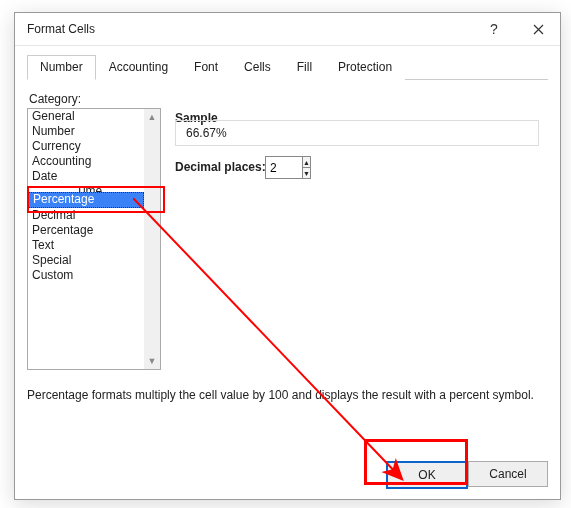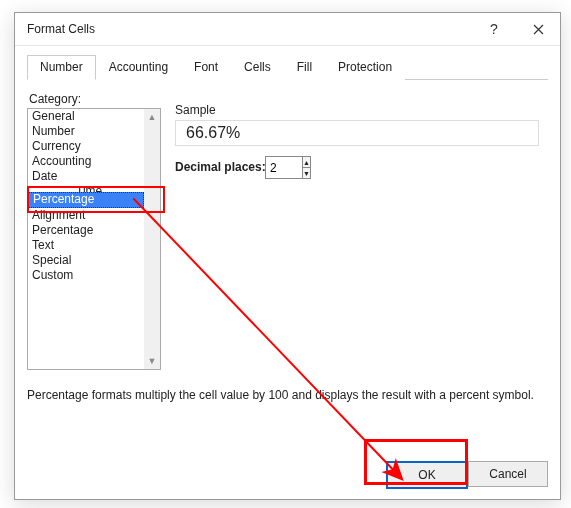--- a/index.html
+++ b/index.html
@@ -124,32 +124,33 @@
   .scroll-arrow {
     font-size: 9px;
     color: #888;
     height: 16px;
     display: flex;
     align-items: center;
   }
   .sample-label {
     position: absolute;
     left: 148px;
-    top: 23px;
+    top: 31px;
+    font-weight: bold;
   }
   .sample-box {
     position: absolute;
     left: 148px;
     top: 40px;
     width: 364px;
     height: 26px;
     border: 1px solid #ddd;
     padding: 4px 10px;
     box-sizing: border-box;
-    font-size: 16px;
+    font-size: 12px;
     line-height: 16px;
   }
   .decimal-label {
     position: absolute;
     left: 148px;
     top: 80px;
     font-weight: bold;
   }
   .spinner {
     position: absolute;
@@ -261,21 +262,21 @@
 
       <div class="listbox">
         <div class="list-inner">
           <div class="list-item">General</div>
           <div class="list-item">Number</div>
           <div class="list-item">Currency</div>
           <div class="list-item">Accounting</div>
           <div class="list-item">Date</div>
           <div class="list-item cut">Time</div>
           <div class="list-item selected">Percentage</div>
-          <div class="list-item">Alignment</div>
+          <div class="list-item">Decimal</div>
           <div class="list-item">Percentage</div>
           <div class="list-item">Text</div>
           <div class="list-item">Special</div>
           <div class="list-item">Custom</div>
         </div>
         <div class="scrollbar-v">
           <span class="scroll-arrow">▲</span>
           <span class="scroll-arrow">▼</span>
         </div>
       </div>

